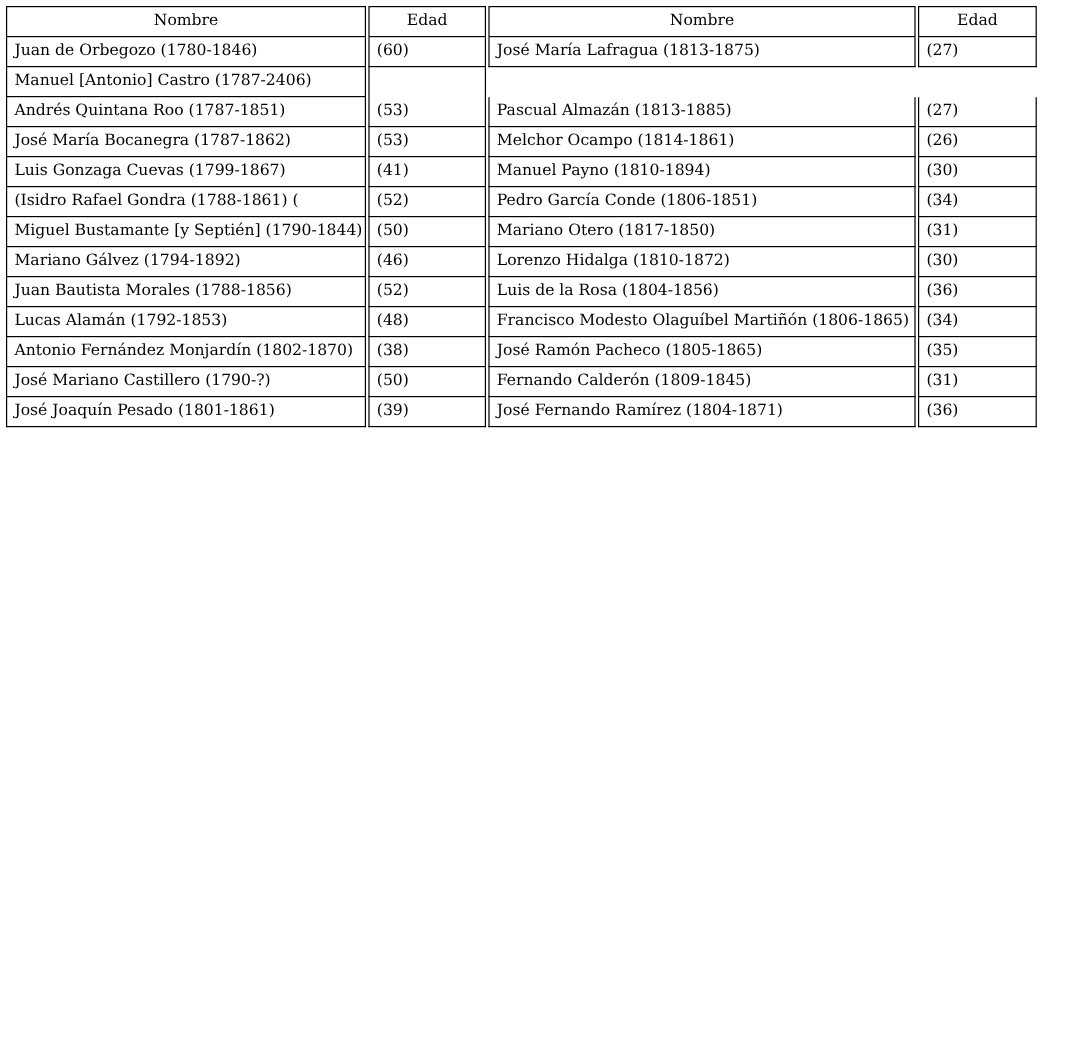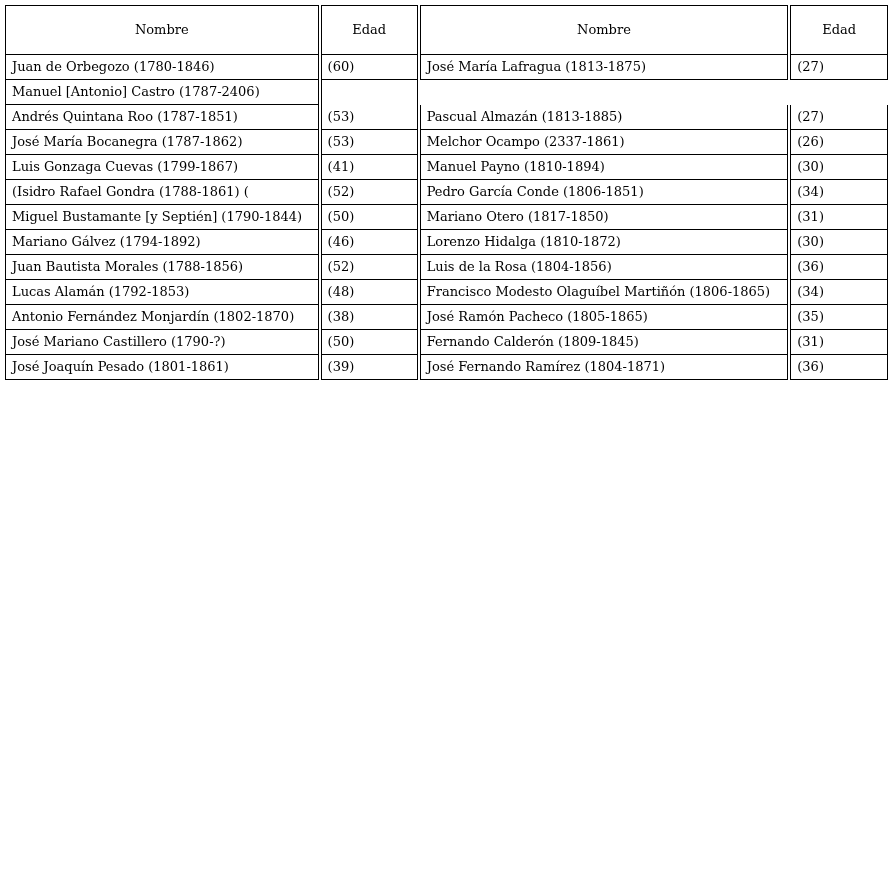--- a/index.html
+++ b/index.html
@@ -29,21 +29,21 @@
       font-weight: normal;
       height: 24px;
       padding: 0 0 0 6px;
       white-space: nowrap;
       vertical-align: middle;
       line-height: 24px;
     }
     th {
       border: 1px solid #000;
       text-align: center;
-      padding: 12px;
+      padding: 0;
     }
     td.cell {
       border-left: 1px solid #000;
       border-right: 1px solid #000;
       border-bottom: 1px solid #000;
       height: 24px;
     }
     td.empty {
       border: none;
     }
@@ -84,21 +84,21 @@
       </tr>
       <tr>
         <td class="cell">Andrés Quintana Roo (1787-1851)</td>
         <td class="cell">(53)</td>
         <td class="cell">Pascual Almazán (1813-1885)</td>
         <td class="cell">(27)</td>
       </tr>
       <tr>
         <td class="cell">José María Bocanegra (1787-1862)</td>
         <td class="cell">(53)</td>
-        <td class="cell">Melchor Ocampo (2337-1861)</td>
+        <td class="cell">Melchor Ocampo (1814-1861)</td>
         <td class="cell">(26)</td>
       </tr>
       <tr>
         <td class="cell">Luis Gonzaga Cuevas (1799-1867)</td>
         <td class="cell">(41)</td>
         <td class="cell">Manuel Payno (1810-1894)</td>
         <td class="cell">(30)</td>
       </tr>
       <tr>
         <td class="cell">(Isidro Rafael Gondra (1788-1861) (</td>

